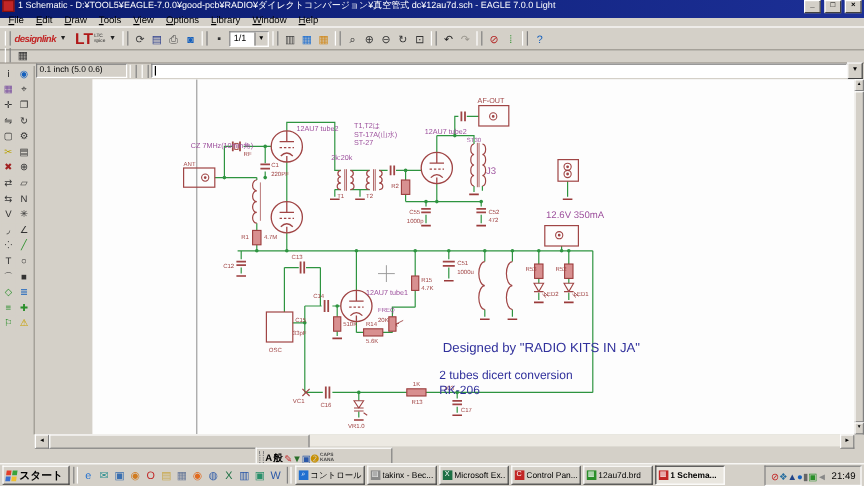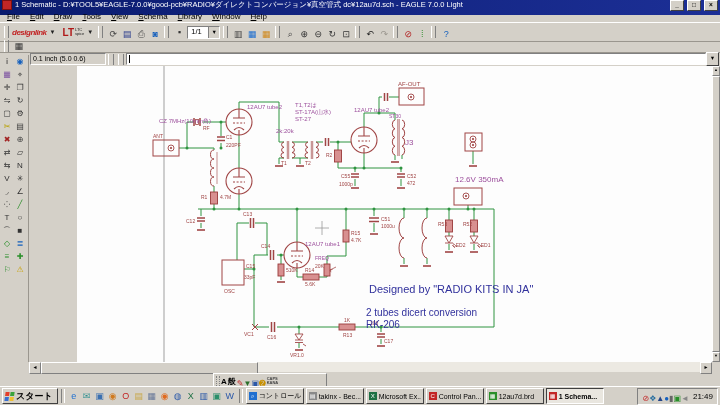--- a/index.html
+++ b/index.html
@@ -19,21 +19,21 @@
   
   .toolbar1{position:absolute;top:22px;left:0;right:0;height:18px;display:flex;align-items:center;
     border-top:1px solid #fff;border-bottom:1px solid #9a968e;padding-left:2px;}
   .toolbar2{position:absolute;top:40px;left:0;right:0;height:12px;display:flex;align-items:center;
     border-bottom:1px solid #9a968e;padding-left:2px;}
   .grip{width:3px;height:12px;border-left:1px solid #fff;border-right:1px solid #808080;margin:0 3px 0 2px;}
   .tb-btn{min-width:14px;height:14px;display:inline-flex;align-items:center;justify-content:center;
     font-size:9px;line-height:14px;color:#333;}
   .brand-dl{font-style:italic;font-weight:bold;color:#c22626;font-size:8px;letter-spacing:-.5px;}
   .lt-logo{display:inline-flex;align-items:center;margin-left:4px;}
-  .lt-b{color:#b01818;font-weight:bold;font-size:10px;}
+  .lt-b{color:#b01818;font-weight:bold;font-size:13px;}
   .lt-txt{font-size:4px;line-height:4px;color:#222;margin-left:1px;}
   .drop{font-size:6px;color:#222;padding:0 3px;}
   .combo{display:inline-flex;align-items:flex-start;border:1px solid;border-color:#808080 #fff #fff #808080;background:#fff;height:11px;margin:0 1px;}
   .combo-val{font-size:7.5px;padding:0 3px;min-width:14px;}
   .combo-btn{width:10px;height:11px;background:#d4d0c8;border-left:1px solid #808080;font-size:5.5px;text-align:center;line-height:11px;}
   
   .coordbar{position:absolute;top:52px;left:0;right:0;height:14px;display:flex;align-items:center;}
   .coordbox{margin-left:30px;width:70px;height:10px;font-size:7px;line-height:10px;padding:0 2px;
     border:1px solid;border-color:#808080 #fff #fff #808080;background:#d4d0c8;white-space:nowrap;}
   .mini-sep{width:4px;height:11px;border-left:1px solid #fff;border-right:1px solid #808080;margin:0 2px;}
@@ -100,21 +100,21 @@
     <span class="win-btn">□</span>
     <span class="win-btn">×</span>
   </div>
 
   <div class="menubar" id="menu-bar">
       <span class="menu-item">File</span>
       <span class="menu-item">Edit</span>
       <span class="menu-item">Draw</span>
       <span class="menu-item">Tools</span>
       <span class="menu-item">View</span>
-      <span class="menu-item">Schema</span>
+      <span class="menu-item">Options</span>
       <span class="menu-item">Library</span>
       <span class="menu-item">Window</span>
       <span class="menu-item">Help</span>
     </div>
 
   <div class="toolbar1">
     <span class="grip"></span>
     <span class="brand-dl">designlink</span>
     <span class="drop">▼</span>
     <span class="lt-logo">

